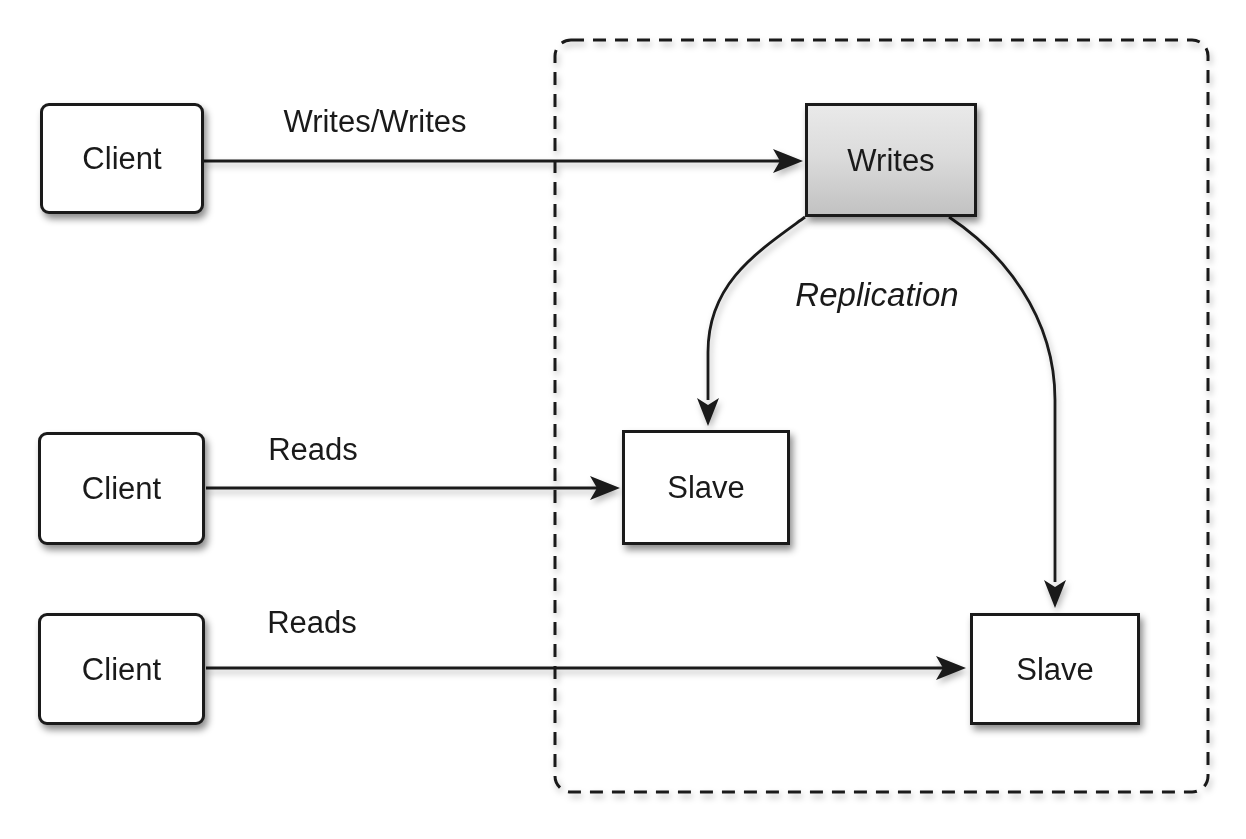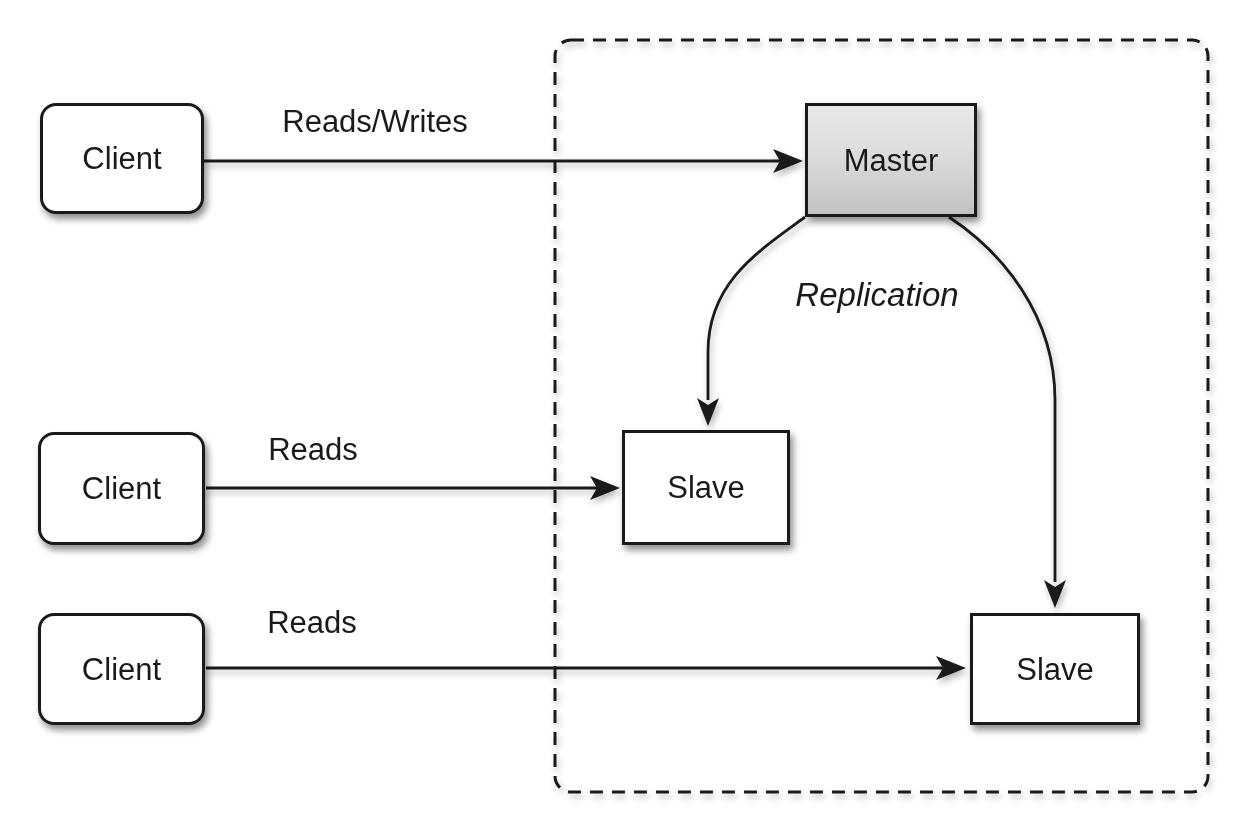--- a/index.html
+++ b/index.html
@@ -23,21 +23,21 @@
     box-sizing: border-box;
     border: 3px solid #1a1a1a;
     background: #ffffff;
     display: flex;
     align-items: center;
     justify-content: center;
     font-size: 31px;
     line-height: 1;
     box-shadow: 3px 5px 7px rgba(0,0,0,0.45);
   }
-  .node.rounded { border-radius: 16px; }
+  .node.rounded { border-radius: 9px; }
   .node.master {
     background: linear-gradient(180deg, #e9e9e9 0%, #dcdcdc 45%, #c2c2c2 100%);
   }
   .client1 { left: 40px;  top: 103px; width: 164px; height: 111px; }
   .client2 { left: 38px;  top: 432px; width: 167px; height: 113px; }
   .client3 { left: 38px;  top: 613px; width: 167px; height: 112px; }
   .master  { left: 805px; top: 103px; width: 172px; height: 114px; }
   .slave1  { left: 622px; top: 430px; width: 168px; height: 115px; }
   .slave2  { left: 970px; top: 613px; width: 170px; height: 112px; }
   .edge-label {
@@ -95,32 +95,32 @@
 
   <div class="node rounded client2">
     <span>Client</span>
   </div>
 
   <div class="node rounded client3">
     <span>Client</span>
   </div>
 
   <div class="node master">
-    <span>Master</span>
+    <span>Writes</span>
   </div>
 
   <div class="node slave1">
     <span>Slave</span>
   </div>
 
   <div class="node slave2">
     <span>Slave</span>
   </div>
 
-  <div class="edge-label lbl-reads-writes">Reads/Writes</div>
+  <div class="edge-label lbl-reads-writes">Writes/Writes</div>
 
   <div class="edge-label lbl-reads-top">Reads</div>
 
   <div class="edge-label lbl-reads-bottom">Reads</div>
 
   <div class="edge-label lbl-replication">Replication</div>
 
 </div>
 
 </body></html>

